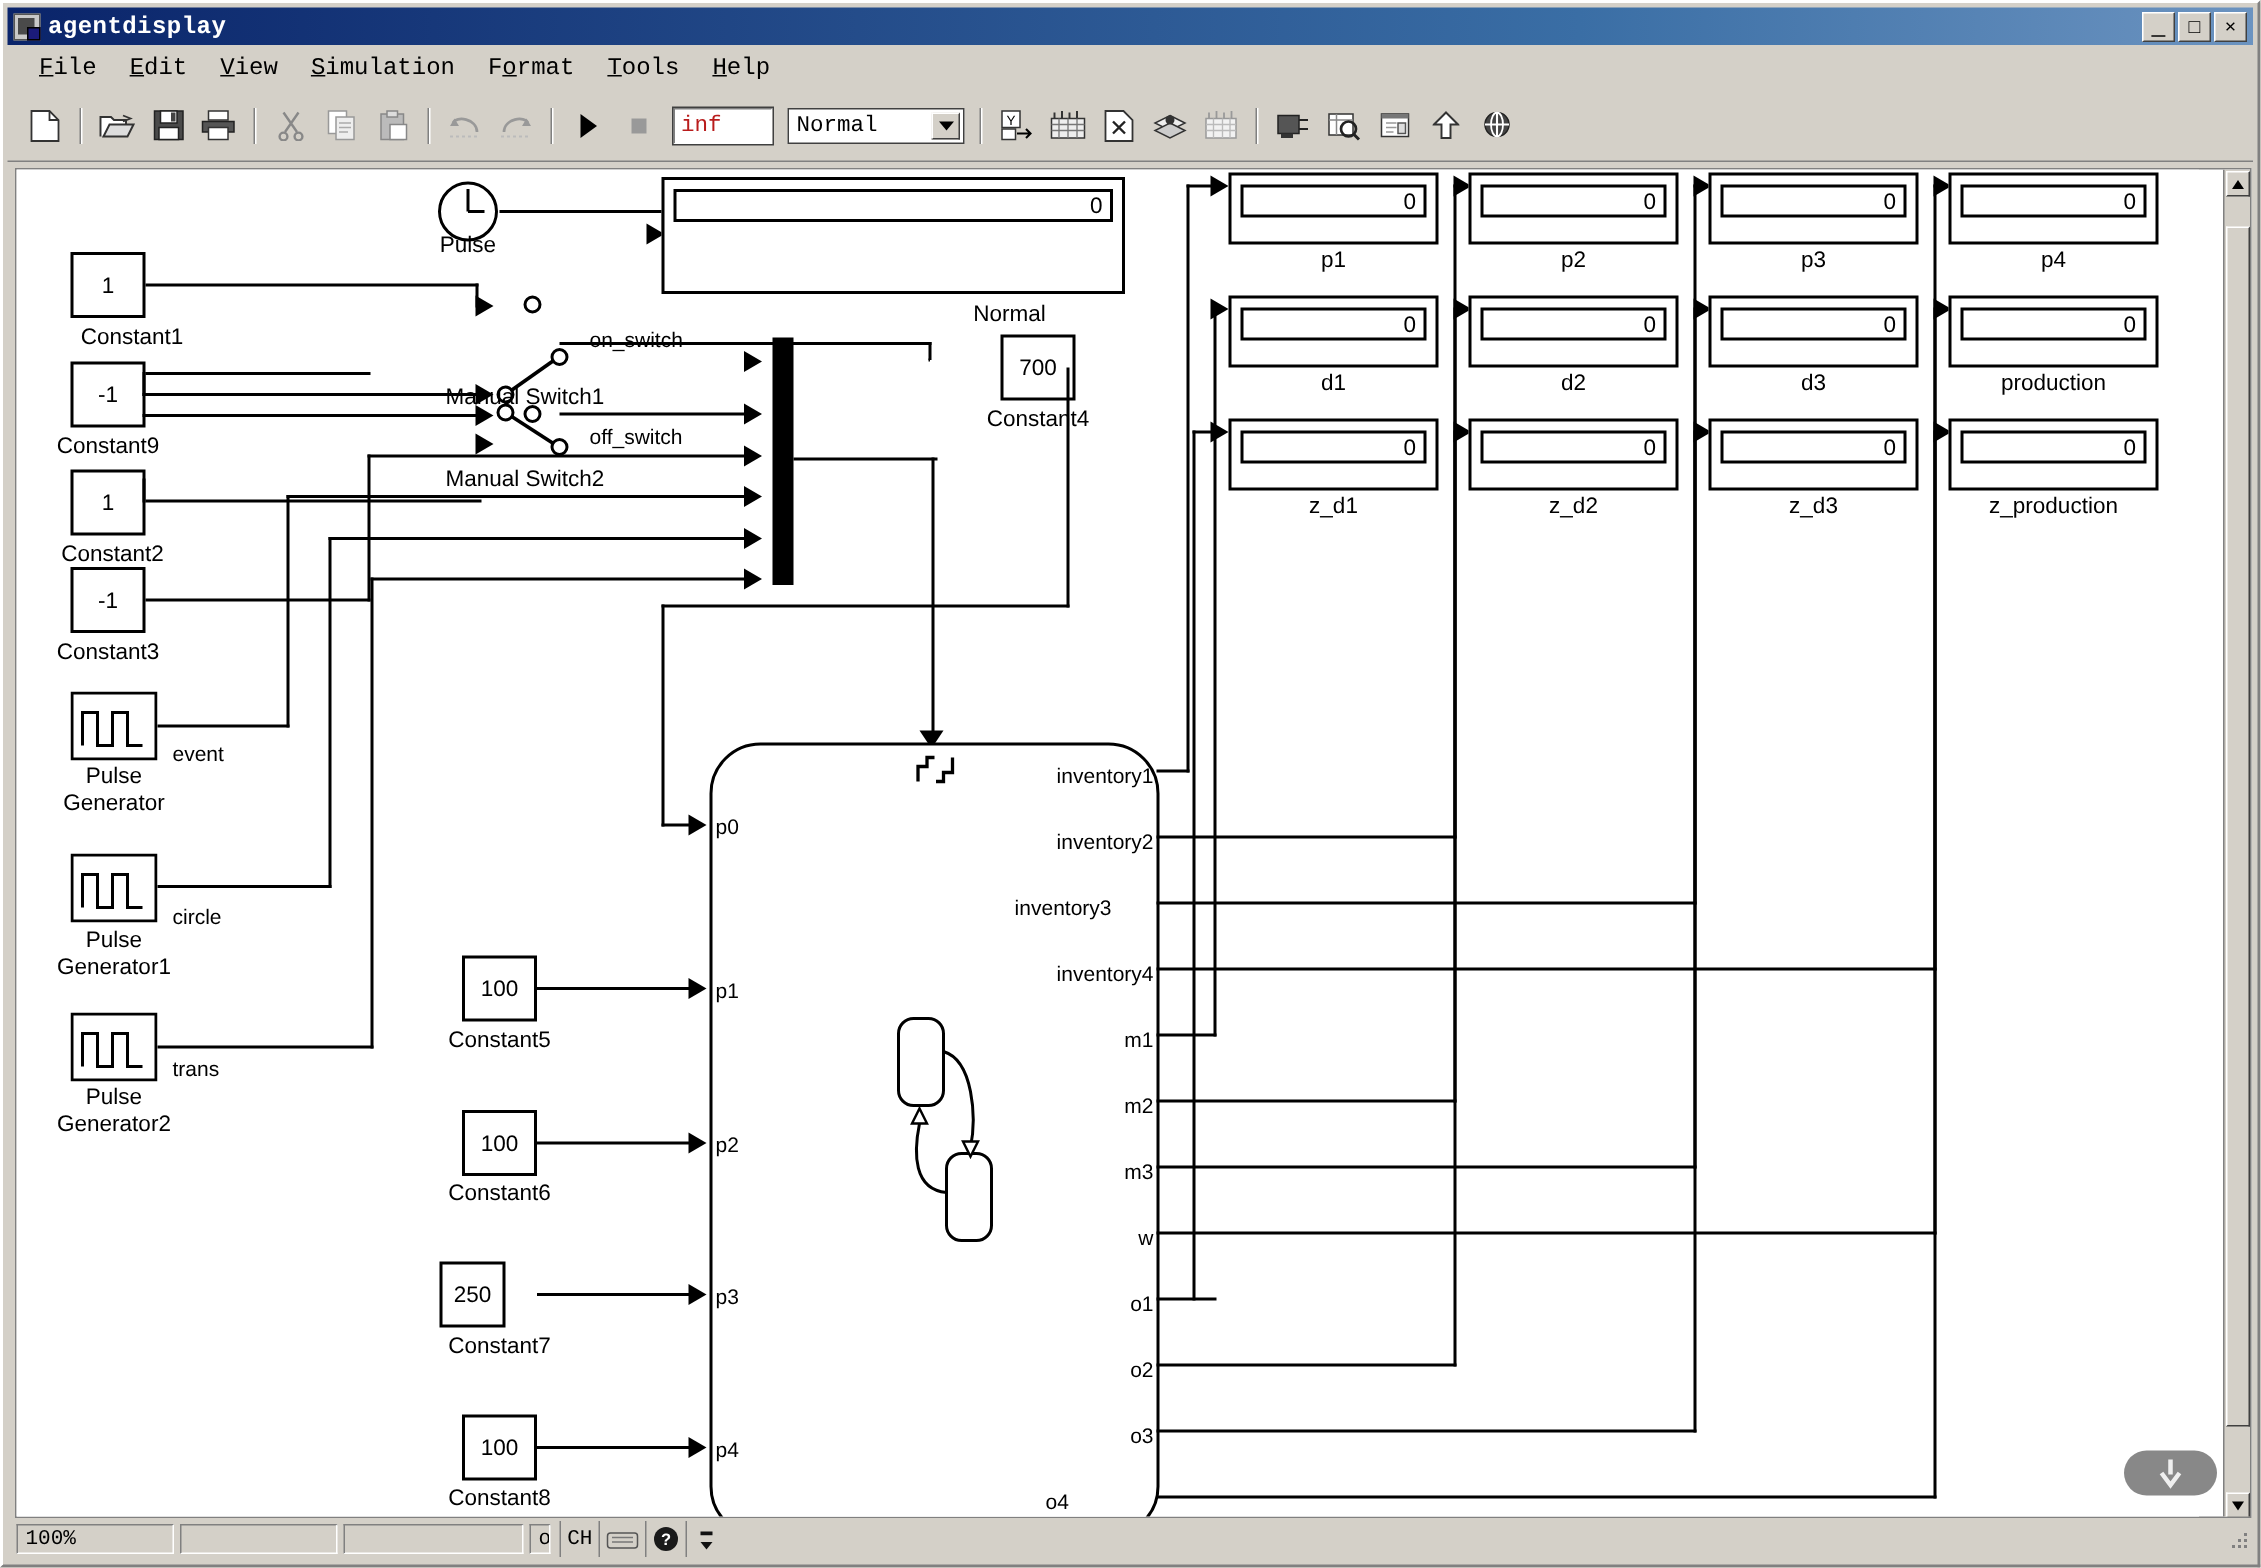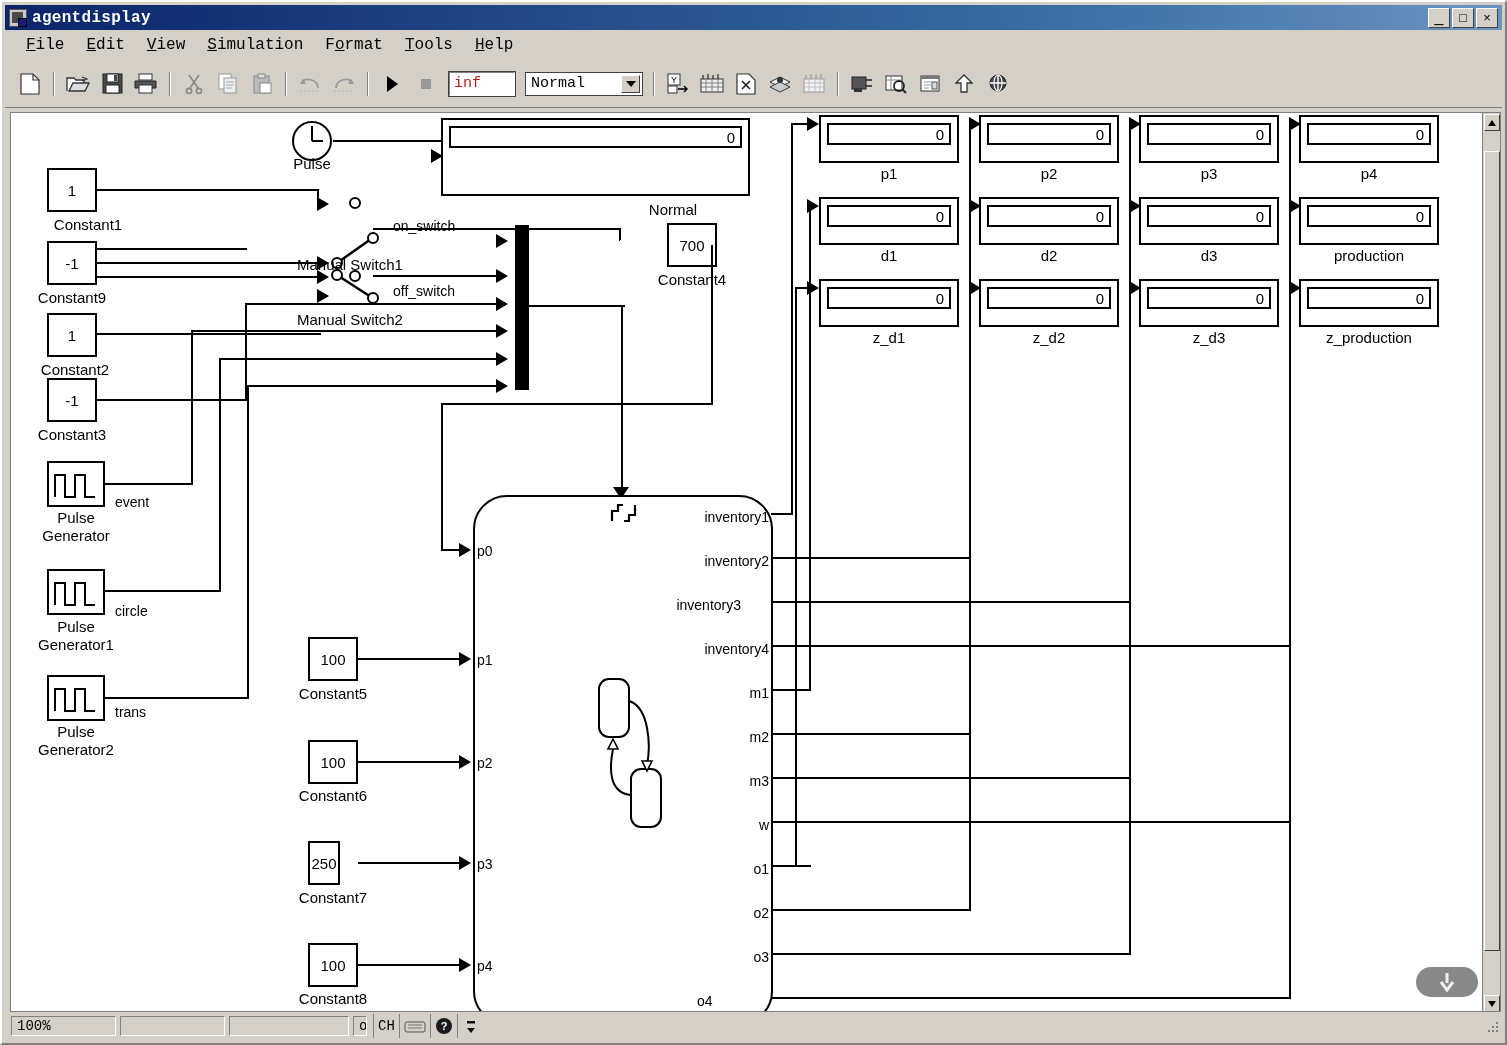--- a/index.html
+++ b/index.html
@@ -572,21 +572,21 @@
       <div class="wire wh" style="left:347px;top:545px;width:110px"></div>
       <div class="arrowhead" style="left:448px;top:539px"></div>
 
       <div class="box" style="left:297px;top:627px;width:50px;height:44px">
         <span>100</span>
       </div>
       <div class="lbl" style="left:269px;top:674px;width:106px">Constant6</div>
       <div class="wire wh" style="left:347px;top:648px;width:110px"></div>
       <div class="arrowhead" style="left:448px;top:642px"></div>
 
-      <div class="box" style="left:297px;top:728px;width:32px;height:44px">
+      <div class="box" style="left:282px;top:728px;width:44px;height:44px">
         <span>250</span>
       </div>
       <div class="lbl" style="left:269px;top:776px;width:106px">Constant7</div>
       <div class="wire wh" style="left:347px;top:749px;width:110px"></div>
       <div class="arrowhead" style="left:448px;top:743px"></div>
 
       <div class="box" style="left:297px;top:830px;width:50px;height:44px">
         <span>100</span>
       </div>
       <div class="lbl" style="left:269px;top:877px;width:106px">Constant8</div>

